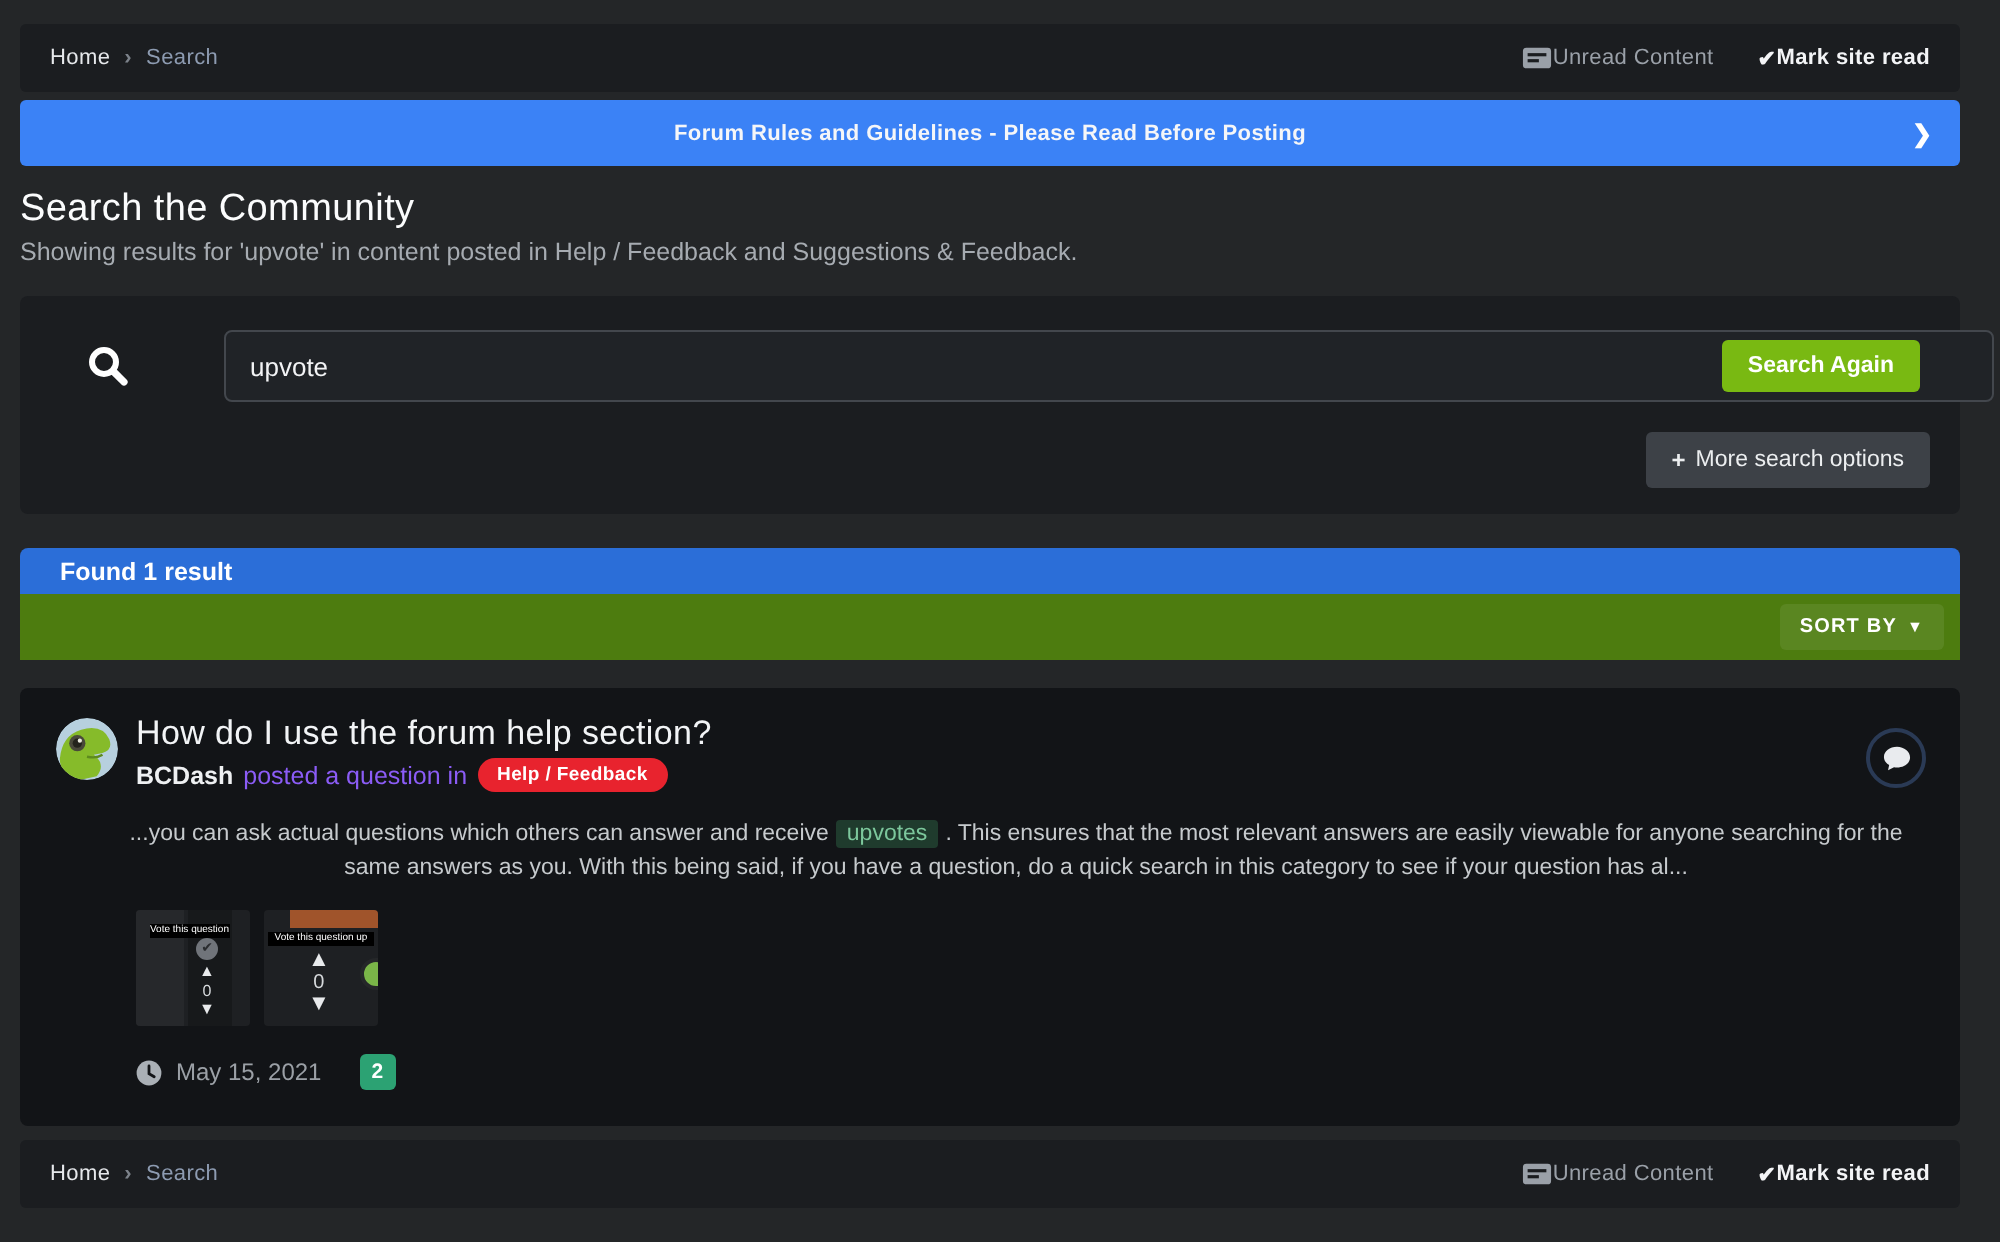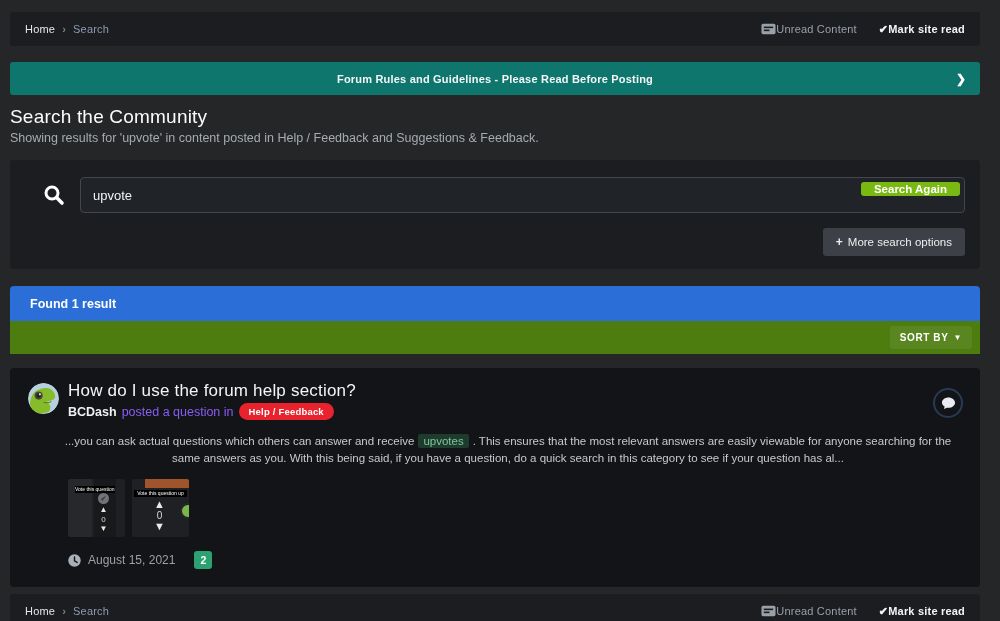--- a/index.html
+++ b/index.html
@@ -22,59 +22,60 @@
   .crumb-home { color:#e6e8eb; cursor:pointer; }
   .crumb-sep { color:#7c828a; font-weight:bold; font-size:11px; }
   .crumb-current { color:#8d9bb1; cursor:pointer; }
   .bar-right { display:flex; align-items:center; gap:22px; }
   .bar-link { display:flex; align-items:center; gap:0; color:#9aa0a8; cursor:pointer; }
   .bar-link.strong { color:#f3f4f6; font-weight:bold; }
   .check-glyph { font-size:11px; }
 
   
   .banner {
-    margin-top:16px; height:33px; background:#0f766e; border-radius:3px;
+    margin-top:4px; height:33px; background:#3b82f6; border-radius:3px;
     display:flex; align-items:center; justify-content:center; position:relative;
     cursor:pointer;
   }
   .banner-text { color:#f5f6f8; font-weight:bold; font-size:11px; letter-spacing:.2px; }
   .banner-chevron { position:absolute; right:14px; color:#fff; font-weight:bold; font-size:12px; }
 
   
   .pagehead { margin-top:11px; }
   .page-title { font-size:19px; font-weight:500; color:#fbfcfd; letter-spacing:.2px; }
   .page-subtitle { margin-top:3px; font-size:12.5px; color:#a6abb1; }
 
   
   .search-panel { margin-top:15px; background:#1b1d20; border-radius:4px; padding:17px 15px 13px; }
   .search-row { display:flex; align-items:center; }
   .mag { flex:0 0 auto; margin:0 15px 0 18px; }
   .input-wrap { position:relative; flex:1; }
   .search-input {
     width:100%; height:36px; background:#202327; border:1px solid #43474d; border-radius:4px;
     color:#f2f3f5; font-size:13px; padding:0 105px 0 12px; outline:none;
     font-family:"Liberation Sans", sans-serif;
+    margin-left:32px;
   }
   .btn-green {
-    position:absolute; right:5px; top:5px; height:14px; padding:0 13px;
+    position:absolute; right:5px; top:5px; height:26px; padding:0 13px;
     background:#79b912; color:#fff; border:none; border-radius:3px;
     font-weight:bold; font-size:11.5px; cursor:pointer; font-family:"Liberation Sans", sans-serif;
   }
   .options-row { display:flex; justify-content:flex-end; margin-top:15px; }
   .btn-gray {
     background:#3d4147; color:#eceef0; border:none; border-radius:3px;
     font-size:11.5px; padding:7px 13px; cursor:pointer; display:flex; align-items:center; gap:5px;
     font-family:"Liberation Sans", sans-serif;
   }
   .plus-glyph { font-weight:bold; font-size:12px; }
 
   
   .results-head { margin-top:17px; border-radius:4px 4px 0 0; overflow:hidden; }
   .found-bar {
-    height:35px; background:#2b6ed8; display:flex; align-items:center;
+    height:23px; background:#2b6ed8; display:flex; align-items:center;
     padding:0 20px; color:#fff; font-weight:bold; font-size:12.5px;
   }
   .sort-bar { height:33px; background:#4d7c0f; display:flex; align-items:center; justify-content:flex-end; padding:0 8px; }
   .sort-btn {
     background:rgba(255,255,255,.08); border:none; border-radius:3px; color:#fff;
     font-weight:bold; font-size:10px; letter-spacing:.6px; padding:6px 10px; cursor:pointer;
     display:flex; align-items:center; gap:5px; font-family:"Liberation Sans", sans-serif;
   }
   .caret-glyph { font-size:8px; }
 
@@ -261,21 +262,21 @@
         </div>
         <div class="t-greencircle"></div>
       </div>
     </div>
 
     <div class="meta-row">
       <svg width="13" height="13" viewBox="0 0 13 13">
         <circle cx="6.5" cy="6.5" r="6.2" fill="#aab0b6"></circle>
         <path d="M6.5 3 v3.8 l2.6 1.6" stroke="#121417" stroke-width="1.4" fill="none" stroke-linecap="round"></path>
       </svg>
-      <span class="meta-date">August 15, 2021</span>
+      <span class="meta-date">May 15, 2021</span>
       <span class="count-badge">2</span>
     </div>
   </div>
 
   <div class="topbar bottombar">
     <div class="crumbs">
       <span class="crumb-home">Home</span>
       <span class="crumb-sep">›</span>
       <span class="crumb-current">Search</span>
     </div>

